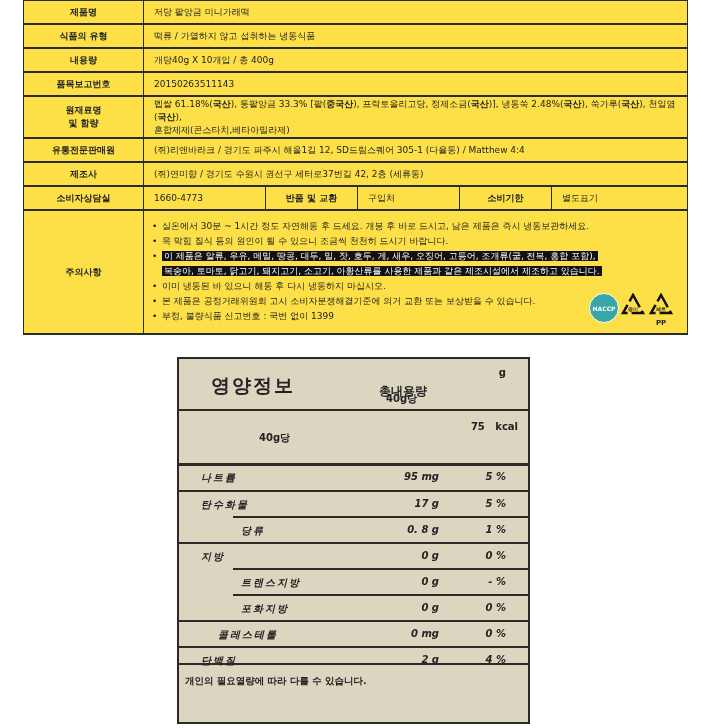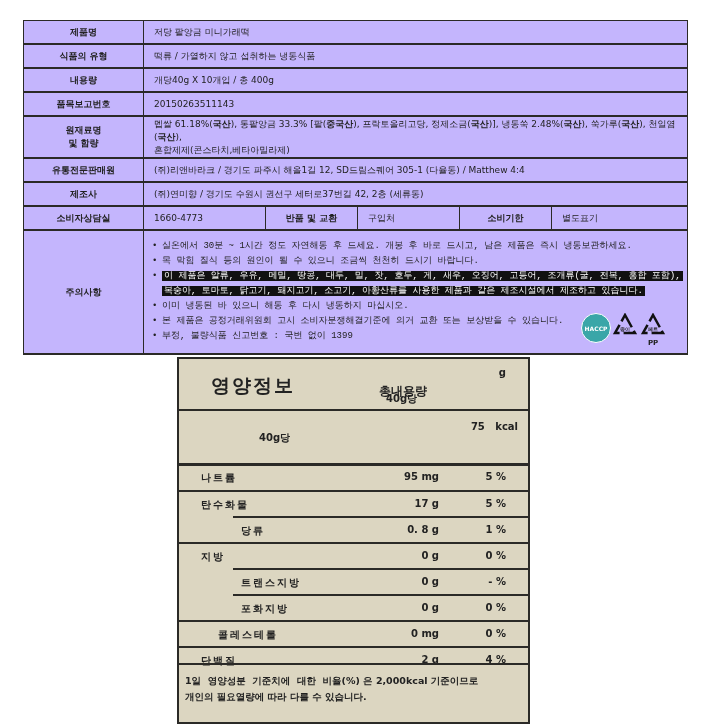--- a/index.html
+++ b/index.html
@@ -1,48 +1,48 @@
 <!DOCTYPE html>
 <html><head>
 <meta charset="utf-8">
 <style>
   html, body { margin:0; padding:0; background:#ffffff; }
   body { width:710px; height:728px; position:relative; overflow:hidden;
          font-family:"DejaVu Sans","Liberation Sans",sans-serif; color:#222; }
   .info { position:absolute; left:23px; top:0; width:664px; border-collapse:collapse;
-          background:#c4b5fd; table-layout:fixed;margin-top:20px; }
+          background:#fde047; table-layout:fixed; }
   .info td { border:1px solid #2b2a27; border-top:1px solid #2b2a27; font-size:9px; height:22px;
              padding:0 0 0 10px; vertical-align:middle; line-height:13px; }
   .info td.h { text-align:center; padding:0; font-weight:bold; font-size:9px; }
   .info tr { border-bottom:2px solid #2b2a27; }
   .raw b { font-weight:bold; }
-  .caution ul { list-style:none; margin:0; padding:5px 0 6px 8px;font-family:Liberation Mono, monospace; }
+  .caution ul { list-style:none; margin:0; padding:5px 0 6px 8px; }
   .caution li { font-size:9px; line-height:15px; position:relative; padding-left:10px; }
   .caution li::before { content:"•"; position:absolute; left:0; }
   .caution .hl span { background:#111; color:#fff; padding:0 2px; }
-  .cert { position:absolute; right:20px; bottom:10px; display:flex; align-items:flex-end; }
+  .cert { position:absolute; right:12px; bottom:10px; display:flex; align-items:flex-end; }
   .haccp { width:28px; height:28px; border-radius:50%; background:#3aa6a8; color:#fff;
            font-size:6px; display:flex; align-items:center; justify-content:center; font-weight:bold;
            border:1px solid #fff; }
   .recyc { width:28px; height:30px; position:relative; font-size:6px; text-align:center; }
   .recyc svg { display:block; margin:0 auto; }
   .recyc .pp { font-weight:bold; font-size:7px; }
 
   .nut { position:absolute; left:177px; top:357px; width:353px; height:367px;
          border:2px solid #2b2a27; background:#dcd6c1; box-sizing:border-box; }
   .nut .head { position:absolute; left:0; top:0; right:0; height:50px; border-bottom:2px solid #2b2a27; }
   .nut .title { position:absolute; left:32px; top:14px; font-size:19px; font-weight:bold; letter-spacing:2px; }
   .nut .tl1 { position:absolute; left:200px; top:24px; font-size:12px; font-weight:bold; }
   .nut .tv1 { position:absolute; right:22px; top:8px; font-size:10px; font-weight:bold; }
   .nut .tl2 { position:absolute; left:207px; top:33px; font-size:10px; font-weight:bold; }
   .nut .tv2 { position:absolute; right:10px; top:33px; font-size:10px; font-weight:bold;margin-top:29px; }
   .nut .sub { position:absolute; left:0; right:0; top:52px; height:53px; border-bottom:2px solid #2b2a27; }
   .nut .sub .per { position:absolute; left:80px; top:20px; font-size:10px; font-weight:bold; }
   .nut .sub .pct { position:absolute; right:10px; top:12px; font-size:10px; font-weight:bold; text-align:right; line-height:15px; letter-spacing:1px; }
-  .nut .row { position:absolute; left:0; right:0; height:24px; font-size:10px; font-weight:bold; }
+  .nut .row { position:absolute; left:0; right:0; height:24px; font-size:10px; font-weight:bold;font-style:italic; }
   .nut .row .n { position:absolute; top:6px; letter-spacing:2px; }
   .nut .row .v { position:absolute; left:160px; width:100px; top:6px; text-align:right; }
   .nut .row .p { position:absolute; right:22px; top:6px; }
   .nut .line { position:absolute; right:0; border-top:2px solid #2b2a27; }
   .nut .foot { position:absolute; left:0; right:0; bottom:0; height:57px; border-top:2px solid #2b2a27; }
   .nut .foot .t { position:absolute; left:6px; top:8px; font-size:9.5px; font-weight:bold; line-height:16px; }
 </style>
 </head>
 <body>
 
@@ -186,17 +186,16 @@
   </div>
   <div class="line" style="left:0;top:287px"></div>
   <div class="row" style="top:289px">
     <span class="n" style="left:22px">단백질</span>
       <span class="v">2 g</span>
       <span class="p">4 %</span>
   </div>
 
   <div class="foot">
     <div class="t">
-      <div style="white-space:pre">1일  영양성분  기준치에  대한  비율(%) 은 2,000kcal 기준이므로</div>
       <div>개인의 필요열량에 따라 다를 수 있습니다.</div>
     </div>
   </div>
 </div>
 
 </body></html>

